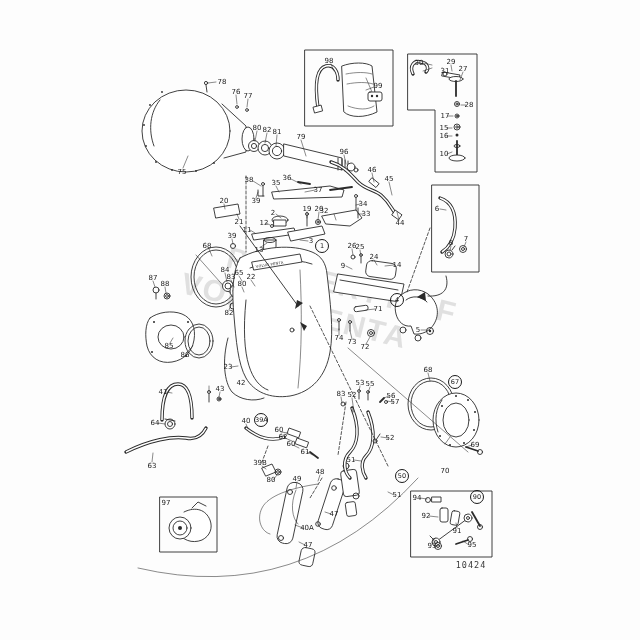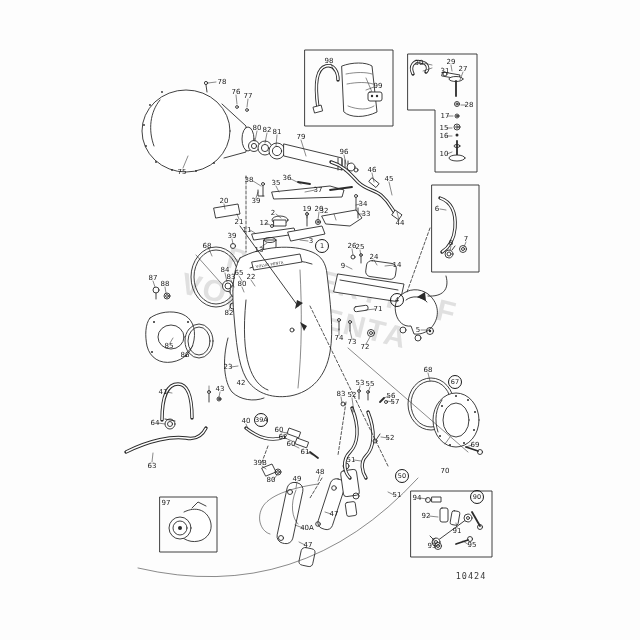--- a/index.html
+++ b/index.html
@@ -18,21 +18,21 @@
   .thin{stroke-width:.55;}
   .w2{stroke-width:1.8;}
   .tube{stroke-width:3.4;}
   .tubein{stroke:#fff;stroke-width:1.6;}
   .dash{stroke-dasharray:3 2;stroke-width:.8;}
   .lbl{position:absolute;transform:translate(-50%,-50%);font-size:7px;color:#1a1a1a;
        white-space:nowrap;line-height:1;}
   .lbl.circled{border:1px solid #1a1a1a;border-radius:50%;width:12px;height:12px;
        line-height:12px;text-align:center;font-size:6.5px;}
   #drawno{position:absolute;left:446px;top:560px;width:50px;text-align:center;
-       font-size:8.5px;letter-spacing:1px;color:#3a3a3a;font-family:"DejaVu Sans Mono",monospace;margin-top:11px;}
+       font-size:8.5px;letter-spacing:1px;color:#3a3a3a;font-family:"DejaVu Sans Mono",monospace;}
   .decaltext{font-size:3.6px;fill:#2b2b2b;font-family:"DejaVu Sans",sans-serif;letter-spacing:.3px;}
 </style>
 </head>
 <body>
 
 <div id="stage">
 
   <div class="watermark">
     <div class="l1">PROPERTY OF</div>
     <div class="l2">VOLVO PENTA</div>

